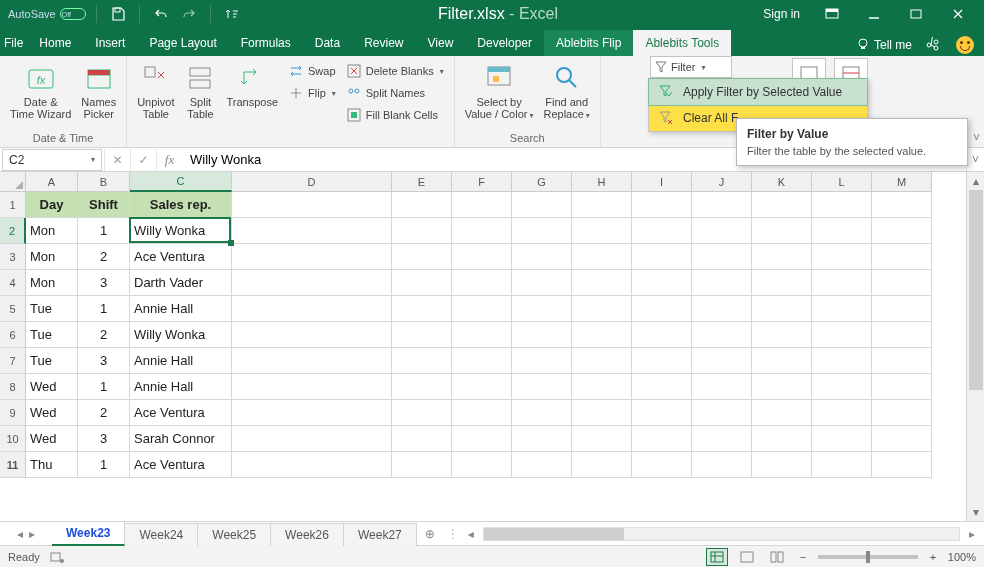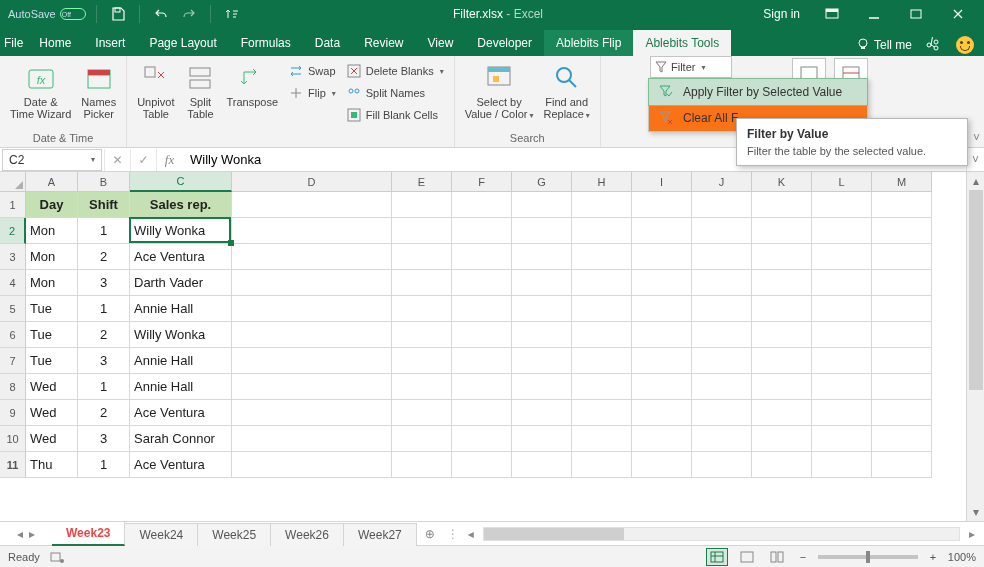--- a/index.html
+++ b/index.html
@@ -5,21 +5,21 @@
   * { box-sizing: border-box; margin: 0; padding: 0; }
   html, body { width: 984px; height: 567px; font-family: "Segoe UI", Arial, sans-serif; font-size: 12px; overflow: hidden; background: #fff; }
   
   
   .titlebar { height: 28px; background: #0d7248; color: #fff; display: flex; align-items: center; }
   .titlebar-left { display: flex; align-items: center; gap: 6px; padding-left: 8px; }
   .autosave { display: flex; align-items: center; gap: 4px; font-size: 11px; color: #cde; }
   .toggle-off { width: 26px; height: 12px; border: 1px solid #7fa; border-radius: 6px; display: inline-flex; align-items: center; justify-content: flex-start; padding: 0 1px; font-size: 7px; color: #cde; }
   .qat-sep { width:1px; height:18px; background:#3a8a62; margin:0 4px; }
   .qat-btn { width: 22px; height: 22px; display:flex; align-items:center; justify-content:center; color:#fff; }
-  .titlebar-center { flex:1; text-align:center; color:#fff; font-size:12px; }
+  .titlebar-center { flex:1; text-align:center; color:#fff; font-size:16px; }
   .titlebar-center .dim { color:#b8d9c8; }
   .titlebar-right { display:flex; align-items:center; padding-right:6px; gap:2px; }
   .win-btn { width:40px; height:28px; display:flex; align-items:center; justify-content:center; color:#fff; }
   .signin { padding:0 10px; font-size:12px; }
   
   
   .ribbon-tabs { height:28px; background:#0d7248; display:flex; align-items:flex-end; padding-left:0; }
   .tab { padding:6px 12px 6px; color:#fff; font-size:12px; cursor:default; }
   .tab.file { padding:6px 4px; }
   .tab.context { background:#1a8759; }
@@ -39,21 +39,21 @@
   .bigbtn { display:flex; flex-direction:column; align-items:center; justify-content:flex-start; width:auto; padding:2px 4px; gap:2px; }
   .bigbtn .ico { width:32px; height:32px; display:flex; align-items:center; justify-content:center; }
   .bigbtn .lbl { font-size:11px; text-align:center; line-height:12px; color:#444; }
   .smallrow { display:flex; align-items:center; gap:4px; height:22px; font-size:11px; color:#444; padding:0 4px; }
   .smallrow .si { width:16px; height:16px; display:flex; align-items:center; justify-content:center; }
   .vcol { display:flex; flex-direction:column; }
   .chev { font-size:8px; color:#666; margin-left:2px; }
   
   
   .filter-dd { position:absolute; left:650px; top:0; width:82px; height:22px; border:1px solid #c4c4c4; background:#fff; display:flex; align-items:center; padding:0 4px; font-size:11px; color:#444; gap:4px; }
-  .filter-menu { position:absolute; left:648px; top:22px; width:220px; background:#f97316; border:1px solid #c4c4c4; box-shadow:2px 2px 5px rgba(0,0,0,0.2); z-index:10; }
+  .filter-menu { position:absolute; left:648px; top:22px; width:220px; background:#fde047; border:1px solid #c4c4c4; box-shadow:2px 2px 5px rgba(0,0,0,0.2); z-index:10; }
   .menu-item { display:flex; align-items:center; height:26px; padding:0 8px; gap:8px; font-size:12px; color:#333; }
   .menu-item.hl { background:#c8e0cf; border:1px solid #7fbf97; margin:-1px; padding:0 8px; height:28px; }
   .menu-item .mi { width:18px; height:18px; display:flex; align-items:center; justify-content:center; }
   .tooltip { position:absolute; left:736px; top:62px; width:232px; background:#fff; border:1px solid #b8b8b8; box-shadow:2px 2px 6px rgba(0,0,0,0.25); padding:8px 10px; z-index:11; }
   .tooltip .tt-title { font-weight:bold; font-size:12px; color:#333; margin-bottom:4px; }
   .tooltip .tt-body { font-size:11px; color:#555; }
   .icon-btn-sq { width:34px; height:34px; border:1px solid #c4c4c4; background:#fff; display:flex; align-items:center; justify-content:center; }
   
   
   .fxbar { height:24px; border-bottom:1px solid #d4d4d4; display:flex; align-items:center; background:#fff; }
@@ -83,21 +83,21 @@
   .active-cell-handle { position:absolute; width:6px; height:6px; background:#1a7a4c; }
   .vscroll { width:18px; background:#f0f0f0; border-left:1px solid #d4d4d4; position:relative; }
   .vscroll-thumb { position:absolute; left:2px; width:14px; background:#cfcfcf; }
   .vscroll-btn { position:absolute; left:0; width:18px; height:18px; display:flex; align-items:center; justify-content:center; color:#777; }
   
   
   .sheet-bar { height:24px; background:#fff; border-top:1px solid #d4d4d4; display:flex; align-items:center; }
   .sheet-nav { width:52px; display:flex; align-items:center; justify-content:center; gap:6px; color:#888; }
   .sheet-tabs { display:flex; align-items:flex-end; height:24px; }
   .sheet-tab { padding:4px 14px; border-right:1px solid #d4d4d4; font-size:12px; color:#555; background:#f4f4f4; border-top:1px solid #d4d4d4; }
-  .sheet-tab.active { background:#fff; color:#ef4444; font-weight:bold; border-bottom:2px solid #1a7a4c; border-top:1px solid #d4d4d4; }
+  .sheet-tab.active { background:#fff; color:#1d4ed8; font-weight:bold; border-bottom:2px solid #1a7a4c; border-top:1px solid #d4d4d4; }
   .sheet-add { width:26px; display:flex; align-items:center; justify-content:center; color:#888; }
   .hscroll-region { flex:1; display:flex; align-items:center; padding:0 4px; gap:4px; }
   .hscroll-track { flex:1; height:14px; background:#f0f0f0; border:1px solid #e0e0e0; position:relative; }
   .hscroll-thumb { position:absolute; left:0; top:0; height:12px; width:140px; background:#cfcfcf; }
   .hscroll-btn { width:16px; height:16px; color:#888; display:flex; align-items:center; justify-content:center; }
   
   
   .statusbar { height:22px; background:#f3f3f3; border-top:1px solid #d4d4d4; display:flex; align-items:center; padding:0 8px; font-size:11px; color:#555; }
   .status-right { margin-left:auto; display:flex; align-items:center; gap:8px; }
   .viewbtn { width:22px; height:18px; display:flex; align-items:center; justify-content:center; border:1px solid transparent; }

